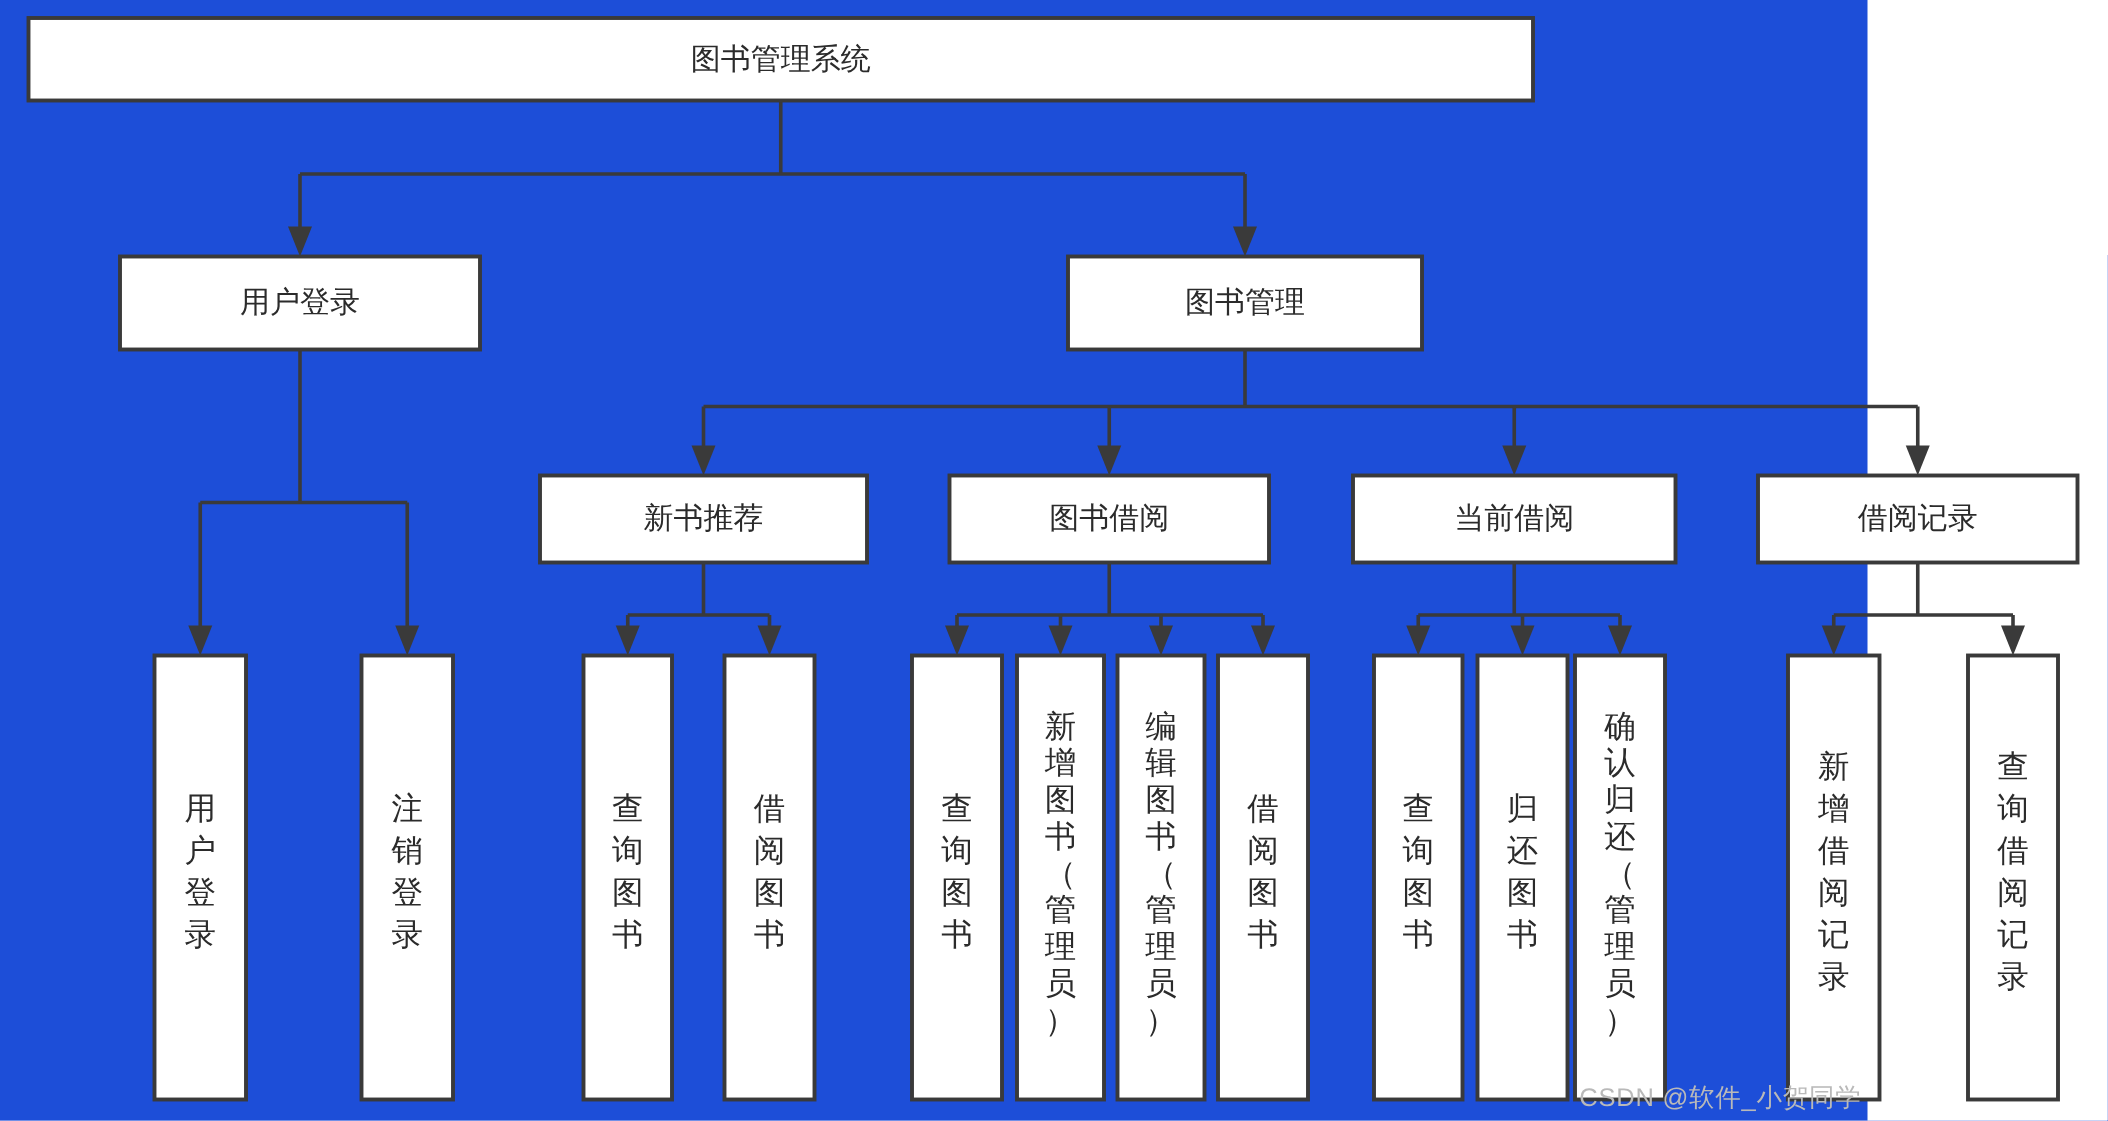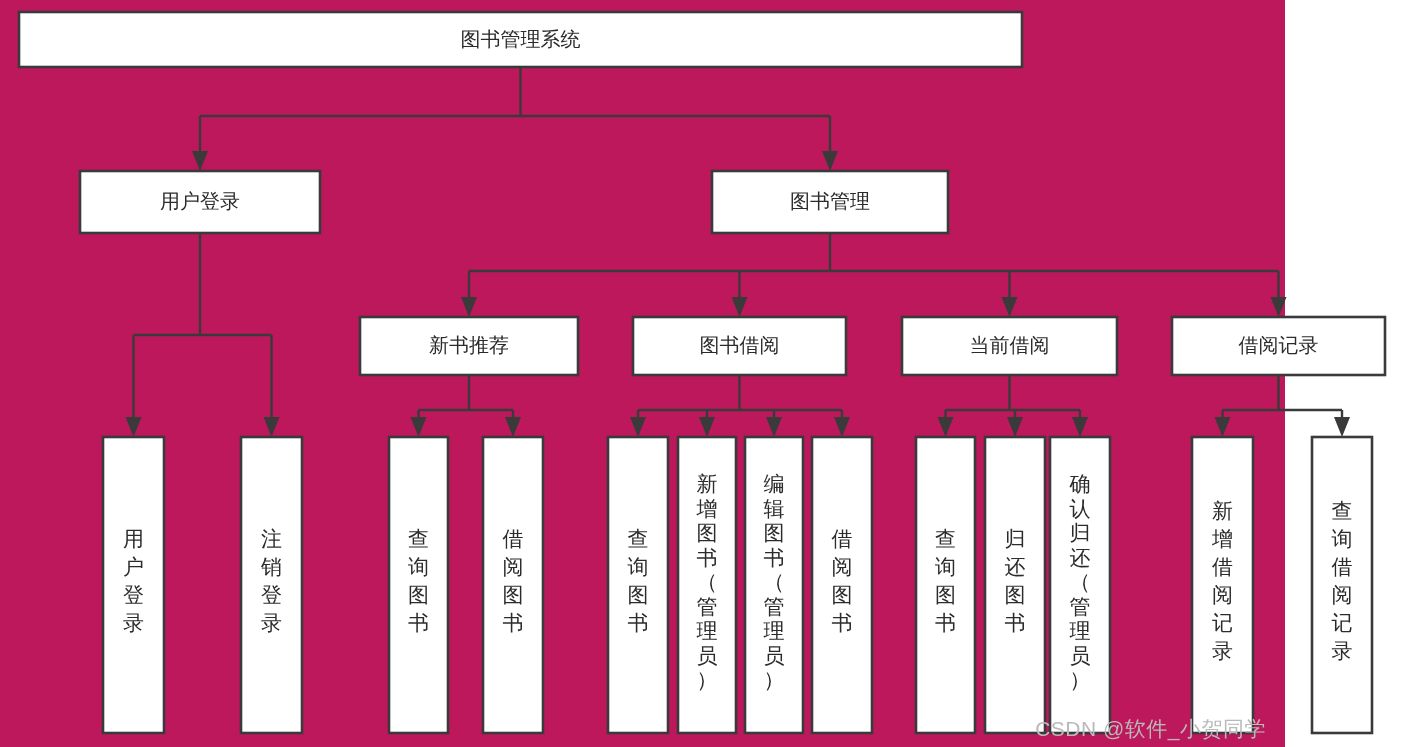--- a/index.html
+++ b/index.html
@@ -12,22 +12,21 @@
     width: 1405px;
     height: 747px;
     font-family: "Liberation Sans", "DejaVu Sans", sans-serif;
     overflow: hidden;
     position: relative;
   }
   #diagram-root {
     position: relative;
     width: 1245px;
     height: 747px;
-    background: #be185d;
-    padding-left: 40px;
+    background: #1d4ed8;
   }
   svg#diagram-canvas {
     position: absolute;
     left: 0;
     top: 0;
     width: 1405px;
     height: 747px;
     display: block;
   }
   .node-box {
@@ -52,24 +51,24 @@
     stroke: #3a3a3a;
     stroke-width: 2.4;
     fill: none;
   }
   .arrow-head {
     fill: #3a3a3a;
     stroke: none;
   }
   .watermark {
     position: absolute;
-    right: 19px;
+    right: 4px;
     bottom: 4px;
     font-family: "Liberation Sans", "DejaVu Sans", sans-serif;
-    font-size: 21px;
+    font-size: 17px;
     color: #b9b9b9;
     letter-spacing: 0.5px;
     white-space: nowrap;
     user-select: none;
   }
 </style>
 </head>
 <body>
 
 <div id="diagram-root">

